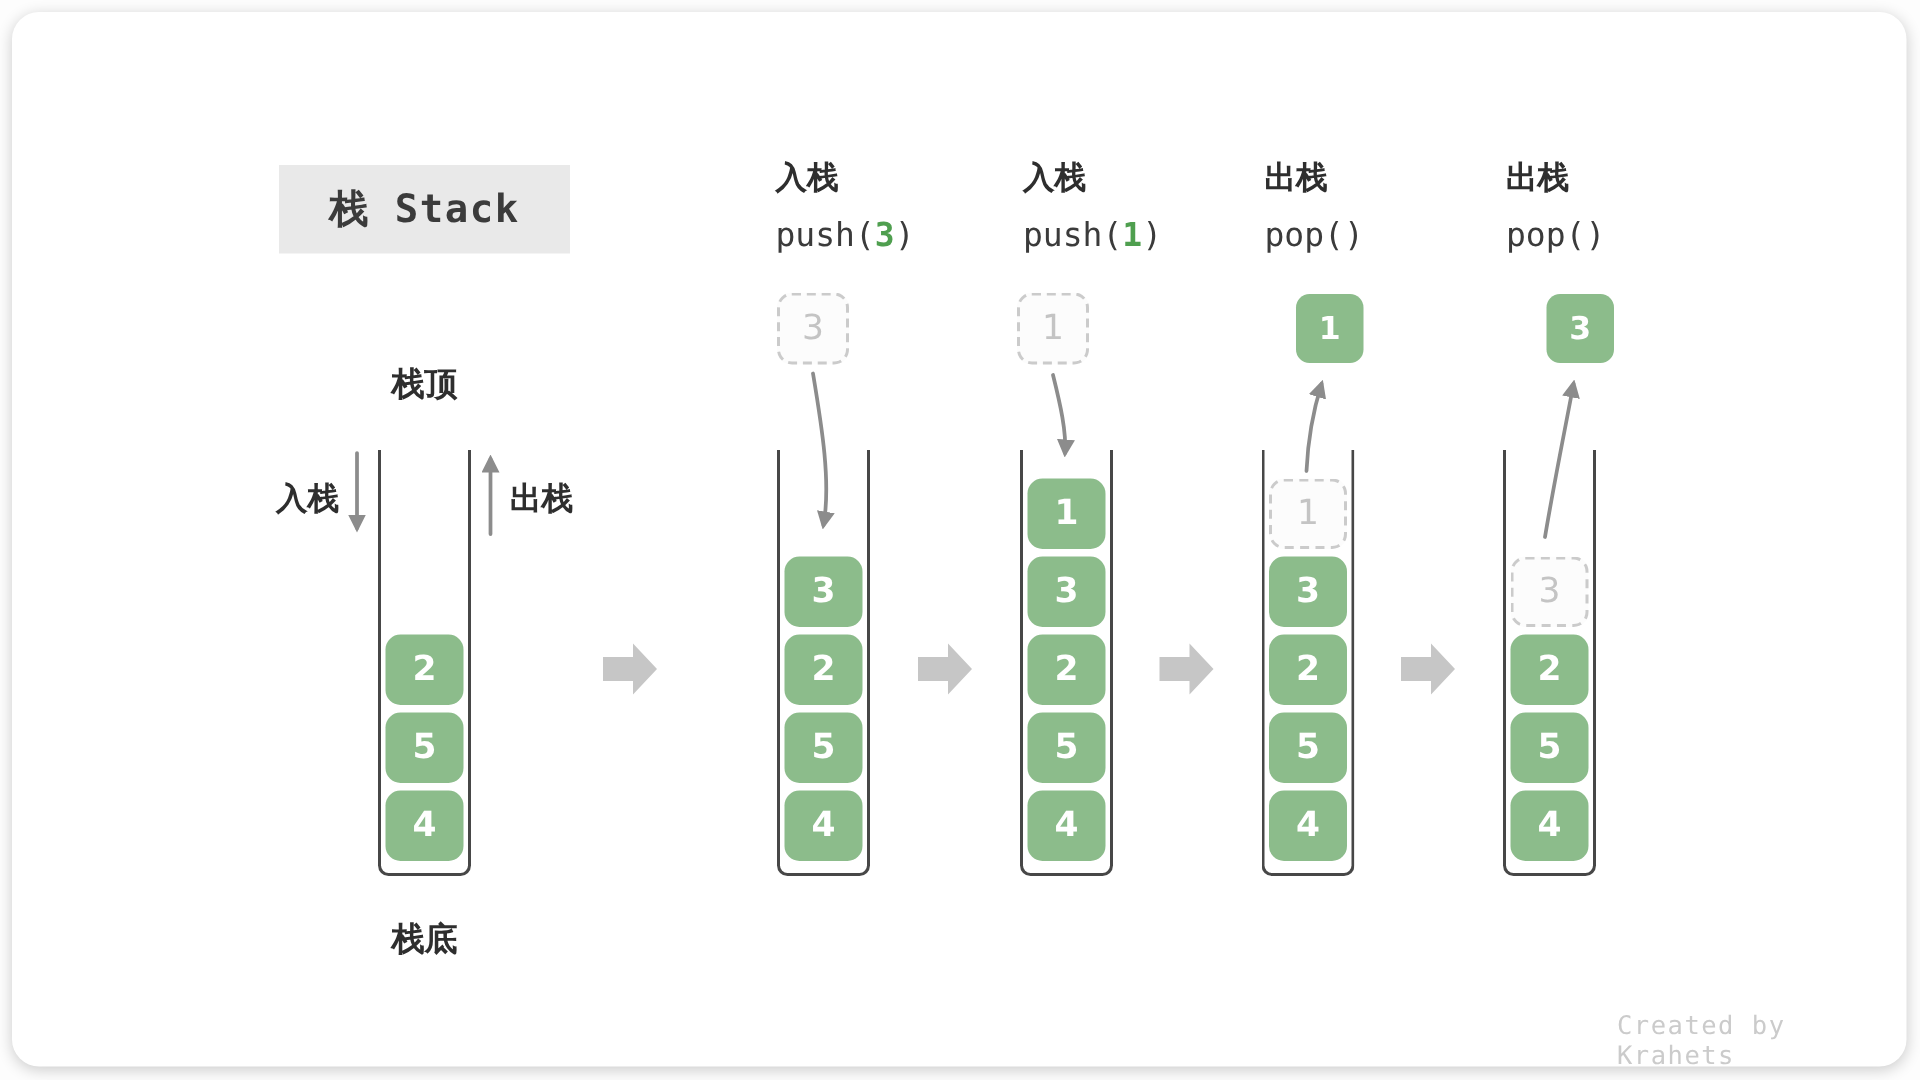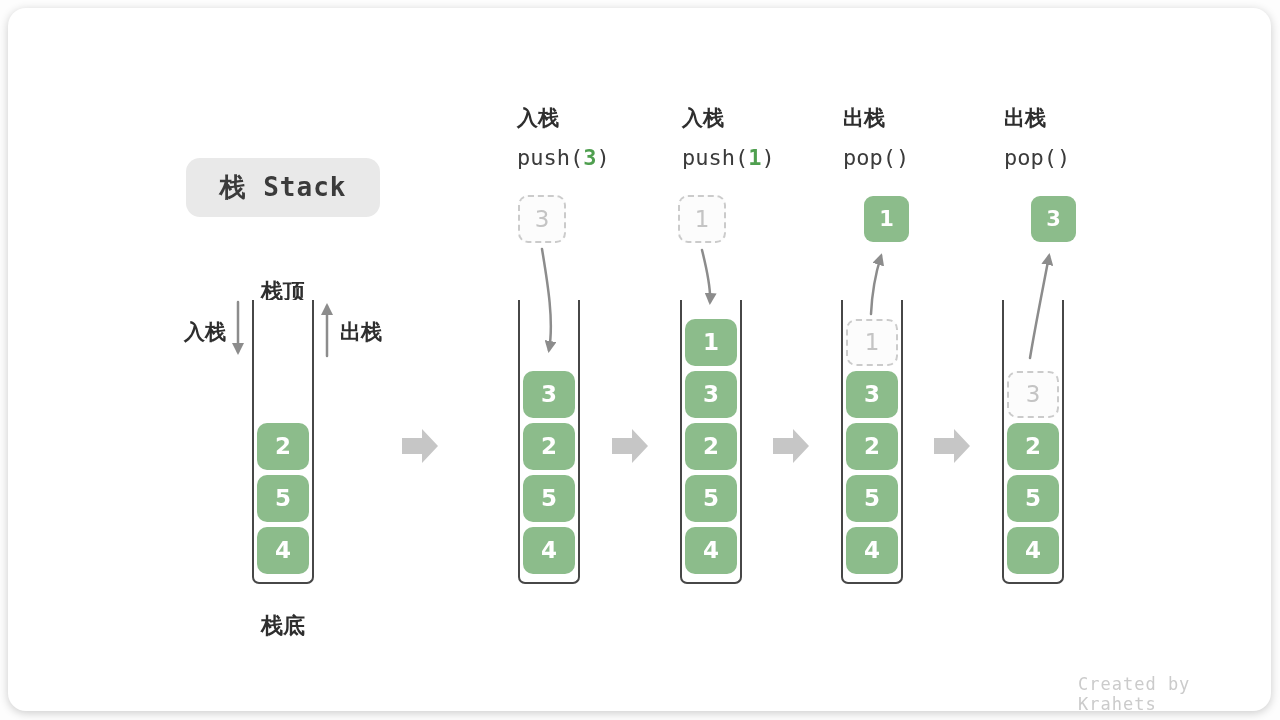--- a/index.html
+++ b/index.html
@@ -21,24 +21,24 @@
     font-family:"DejaVu Sans","Liberation Sans",sans-serif;
     overflow:hidden;
   }
   .card{
     position:absolute;left:8px;top:8px;width:1263px;height:703px;
     background:#ffffff;border-radius:18px;
     box-shadow:0 2px 10px rgba(0,0,0,0.20);
   }
   .title-box{
     position:absolute;left:186px;top:110px;width:194px;height:59px;
-    background:var(--title-bg);border-radius:14px;
+    background:var(--title-bg);border-radius:0;
     display:flex;align-items:center;justify-content:center;
     font-family:"DejaVu Sans Mono","Liberation Mono",monospace;
-    font-size:26px;font-weight:bold;color:var(--text-dark);letter-spacing:1px;margin-top:48px;
+    font-size:26px;font-weight:bold;color:var(--text-dark);letter-spacing:1px;
   }
   .pos-label{
     position:absolute;width:100px;text-align:center;
     font-size:22px;font-weight:bold;color:var(--label-dark);
   }
   .side-label{
     position:absolute;font-size:21px;font-weight:bold;color:var(--label-dark);
   }
   .well{
     position:absolute;top:300px;width:62px;height:284px;box-sizing:border-box;
@@ -85,21 +85,21 @@
     font-size:17px;color:var(--watermark);letter-spacing:1px;
   }
 </style>
 </head>
 <body>
 
 <div class="card"></div>
 
 <div class="title-box">栈 Stack</div>
 
-<div class="pos-label" style="left:233px;top:241px;margin-top:36px;">栈顶</div>
+<div class="pos-label" style="left:233px;top:241px;">栈顶</div>
 <div class="pos-label" style="left:233px;top:611px;">栈底</div>
 
 <div class="side-label" style="left:184px;top:318px;">入栈</div>
 <div class="side-label" style="left:340px;top:318px;">出栈</div>
 
 <div class="oplabel" style="left:517px;">
   <div class="op-cn">入栈</div>
   <div class="op-code"><span>push(</span><span class="op-arg">3</span><span>)</span></div>
 </div>
 <div class="oplabel" style="left:682px;">

